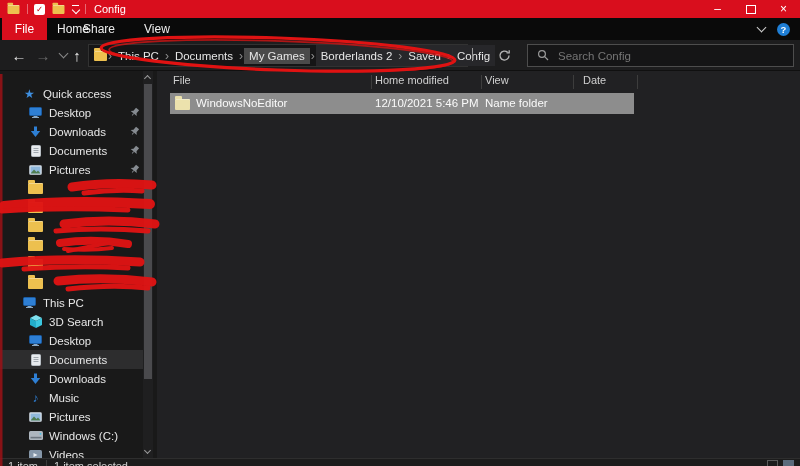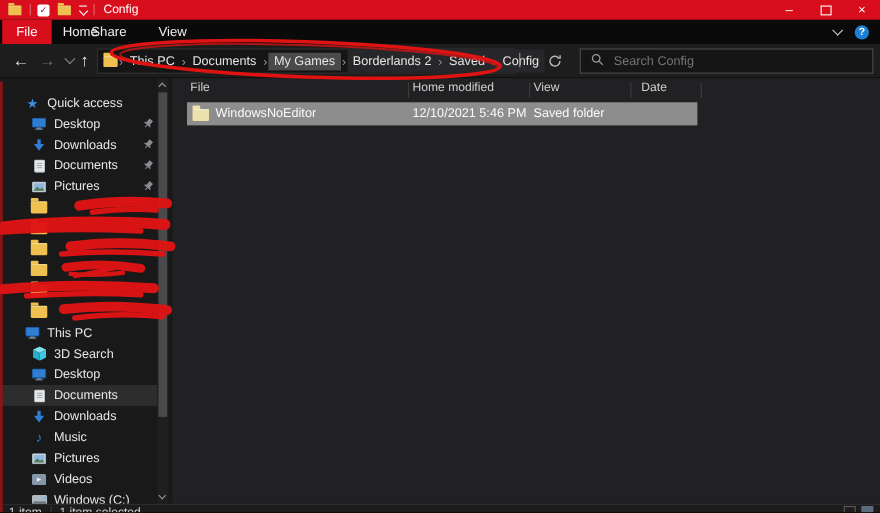--- a/index.html
+++ b/index.html
@@ -321,36 +321,36 @@
             <svg width="13" height="10">
               <rect x="0.5" y="0.5" width="12" height="9" rx="1" fill="#dfe5ea" stroke="#aab2ba"></rect>
               <rect x="1.5" y="1.5" width="10" height="7" fill="#8fb8dc"></rect>
               <path d="M1.5 8.5 5 4.5 7.5 7 9 5.5 11.5 8.5Z" fill="#4f7d52"></path>
             </svg>
           </span>
         <span class="slabel">Pictures</span>
       </div>
       <div class="srow lvl2">
         <span class="icon">
-            <svg width="13" height="10">
-              <rect width="13" height="10" rx="1.5" fill="#8596a8"></rect>
-              <path d="M4.5 3 8.5 5 4.5 7Z" fill="#eef2f6"></path>
-            </svg>
-          </span>
-        <span class="slabel">Videos</span>
-      </div>
-      <div class="srow lvl2">
-        <span class="icon">
             <svg width="14" height="9">
               <rect width="14" height="9" rx="1.5" fill="#aeb6bf"></rect>
               <rect x="1.5" y="5.8" width="11" height="1.6" fill="#6d7680"></rect>
               <circle cx="11.5" cy="2.8" r="0.9" fill="#3fc3ea"></circle>
             </svg>
           </span>
         <span class="slabel">Windows (C:)</span>
+      </div>
+      <div class="srow lvl2">
+        <span class="icon">
+            <svg width="13" height="10">
+              <rect width="13" height="10" rx="1.5" fill="#8596a8"></rect>
+              <path d="M4.5 3 8.5 5 4.5 7Z" fill="#eef2f6"></path>
+            </svg>
+          </span>
+        <span class="slabel">Videos</span>
       </div>
     </div>
 
     <div class="sbar">
       <span class="chev-up"></span>
       <span class="thumb"></span>
       <span class="chev-dn"></span>
     </div>
 
     <div class="content">
@@ -360,21 +360,21 @@
       <span class="hcell" style="left:426px">Date</span>
       <span class="hline" style="left:214px"></span>
       <span class="hline" style="left:324px"></span>
       <span class="hline" style="left:416px"></span>
       <span class="hline" style="left:480px"></span>
 
       <div class="frow">
         <span class="folder pale"></span>
         <span class="fname">WindowsNoEditor</span>
         <span class="fdate">12/10/2021 5:46 PM</span>
-        <span class="ftype">Saved folder</span>
+        <span class="ftype">Name folder</span>
       </div>
     </div>
   </div>
 
   <div class="statusbar">
     <span class="stext" style="left:8px">1 item</span>
     <span class="sdiv"></span>
     <span class="stext" style="left:54px">1 item selected</span>
     <span class="viewtoggle vt1"></span>
     <span class="viewtoggle vt2"></span>

